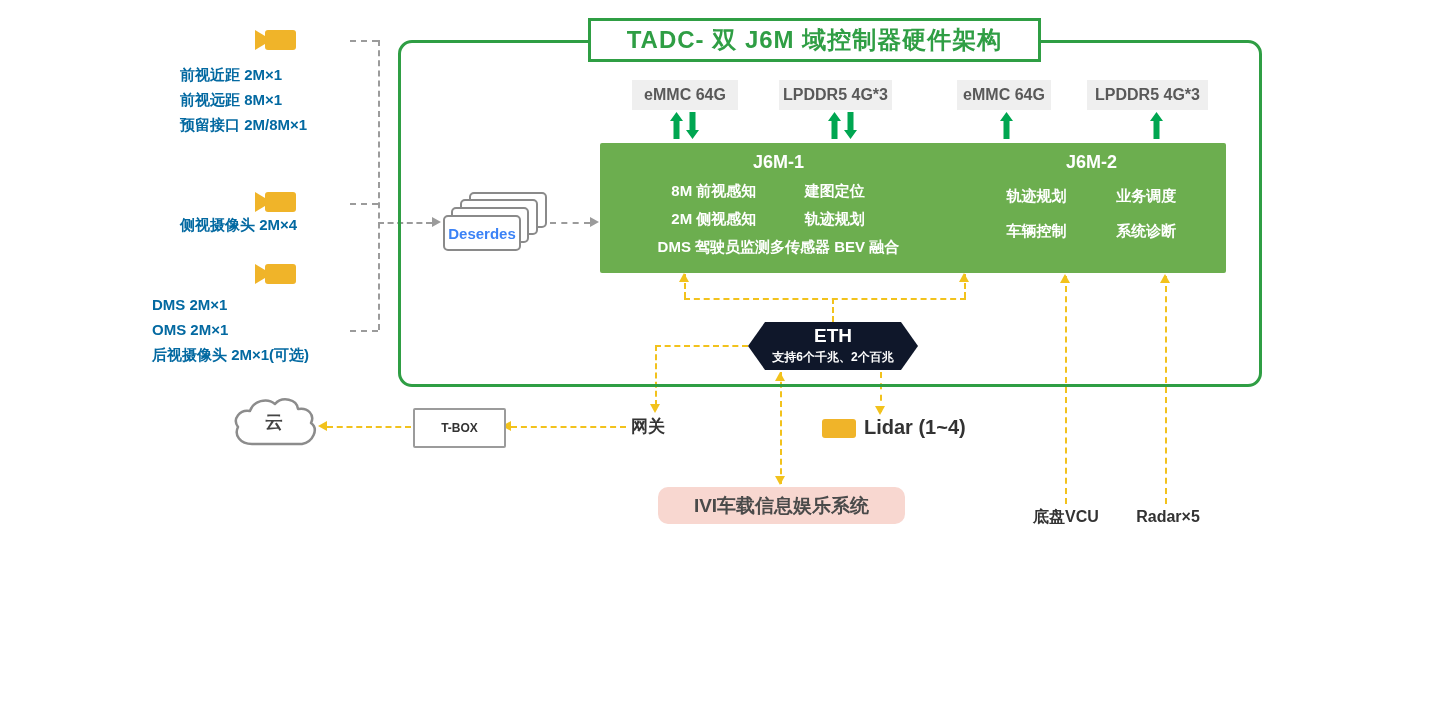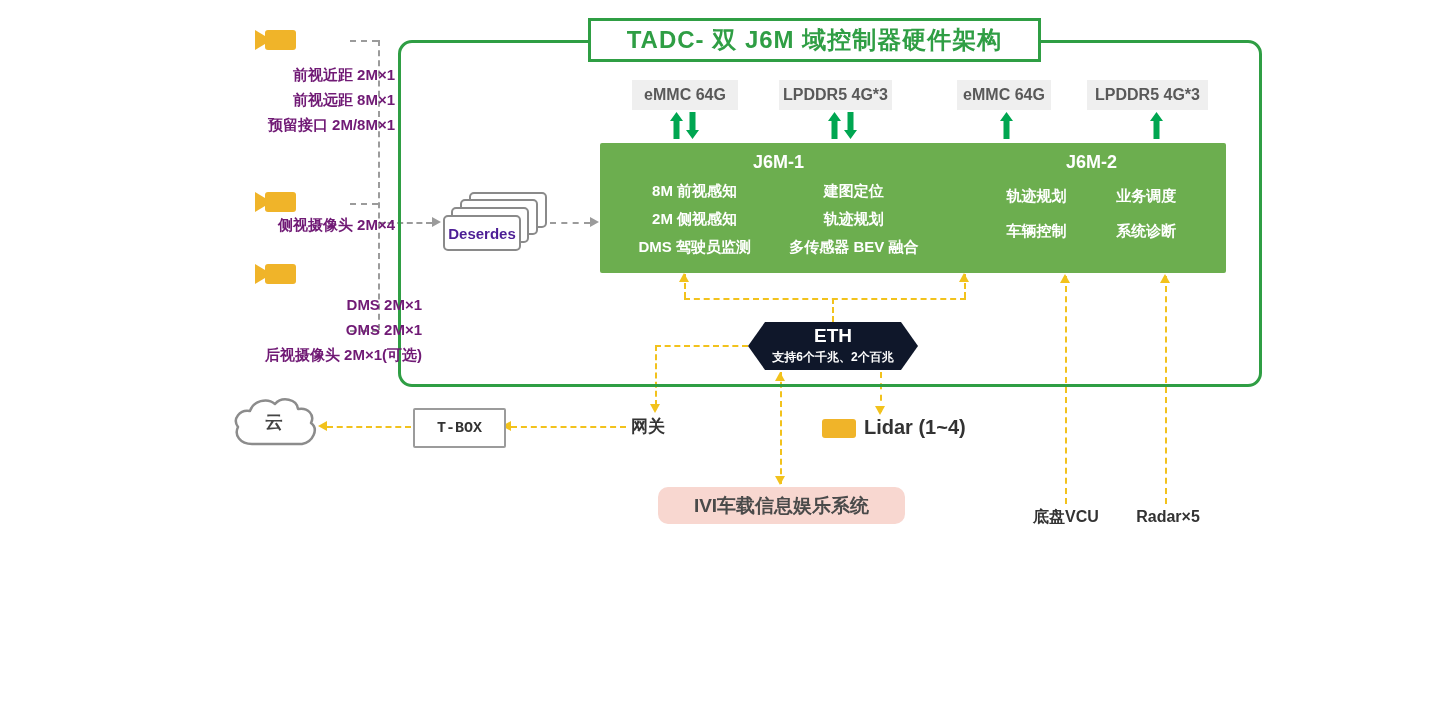--- a/index.html
+++ b/index.html
@@ -40,30 +40,30 @@
   
   .ah { width:0; height:0; z-index:2; }
   .ah-up-y    { border-left:5px solid transparent; border-right:5px solid transparent; border-bottom:9px solid #f2c21c; }
   .ah-down-y  { border-left:5px solid transparent; border-right:5px solid transparent; border-top:9px solid #f2c21c; }
   .ah-left-y  { border-top:5px solid transparent; border-bottom:5px solid transparent; border-right:9px solid #f2c21c; }
   .ah-right-g { border-top:5px solid transparent; border-bottom:5px solid transparent; border-left:9px solid #9b9b9b; }
 
   .arrow-grp { display:flex; gap:3px; z-index:2; }
 
   
-  .cam-text { text-align:right; color:#701a75; font-weight:bold; font-size:15px; line-height:25px; z-index:2; }
+  .cam-text { text-align:left; color:#0369a1; font-weight:bold; font-size:15px; line-height:25px; z-index:2; }
 
   
   .des-card { position:absolute; width:78px; height:36px; background:#fff; border:2px solid #8a8a8a;
               border-radius:5px; box-sizing:border-box; }
-  .des-front { display:flex; align-items:center; justify-content:center; font-size:15px; font-weight:bold; color:#4c1d95;text-align:center; }
-
-  
-  .tbox { background:#fff; border:2px solid #9b9b9b; color:#333; font-weight:bold; font-size:15px;
-          display:flex; align-items:center; justify-content:center; border-radius:2px; z-index:2;font-family:Liberation Mono, monospace; }
+  .des-front { display:flex; align-items:center; justify-content:center; font-size:15px; font-weight:bold; color:#3b82f6;text-align:center; }
+
+  
+  .tbox { background:#fff; border:2px solid #9b9b9b; color:#333; font-weight:bold; font-size:12px;
+          display:flex; align-items:center; justify-content:center; border-radius:2px; z-index:2; }
   .plain-label { color:#333; font-weight:bold; display:flex; align-items:center; justify-content:center; z-index:2; }
   .ivi { background:#f8d7d0; color:#4a4a4a; font-weight:bold; font-size:19px;
          display:flex; align-items:center; justify-content:center; border-radius:10px; z-index:2; }
   .lidar-chip { background:#f0b429; border-radius:3px; z-index:2; }
   .cloud-label { position:absolute; left:0; top:16px; width:100%; text-align:center;
                  font-size:18px; font-weight:bold; color:#444; }
 </style>
 </head>
 <body>
 
@@ -99,21 +99,21 @@
         <polygon points="6.5,0 13,9 9.5,9 9.5,27 3.5,27 3.5,9 0,9" fill="#00a651"></polygon>
       </svg>
   </div>
   <div class="abs arrow-grp" style="left:1150px; top:112px;">
     <svg width="13" height="27" viewBox="0 0 13 27">
         <polygon points="6.5,0 13,9 9.5,9 9.5,27 3.5,27 3.5,9 0,9" fill="#00a651"></polygon>
       </svg>
   </div>
 
   <div class="abs soc" style="left:600px; top:143px; width:626px; height:130px;">
-    <div class="soc-half" style="width:57%;">
+    <div class="soc-half" style="width:57%;align-items:center;">
       <div class="soc-title">J6M-1</div>
       <div class="soc-cols">
         <div class="soc-col">
           <span>8M 前视感知</span>
           <span>2M 侧视感知</span>
           <span>DMS 驾驶员监测</span>
         </div>
         <div class="soc-col">
           <span>建图定位</span>
           <span>轨迹规划</span>

